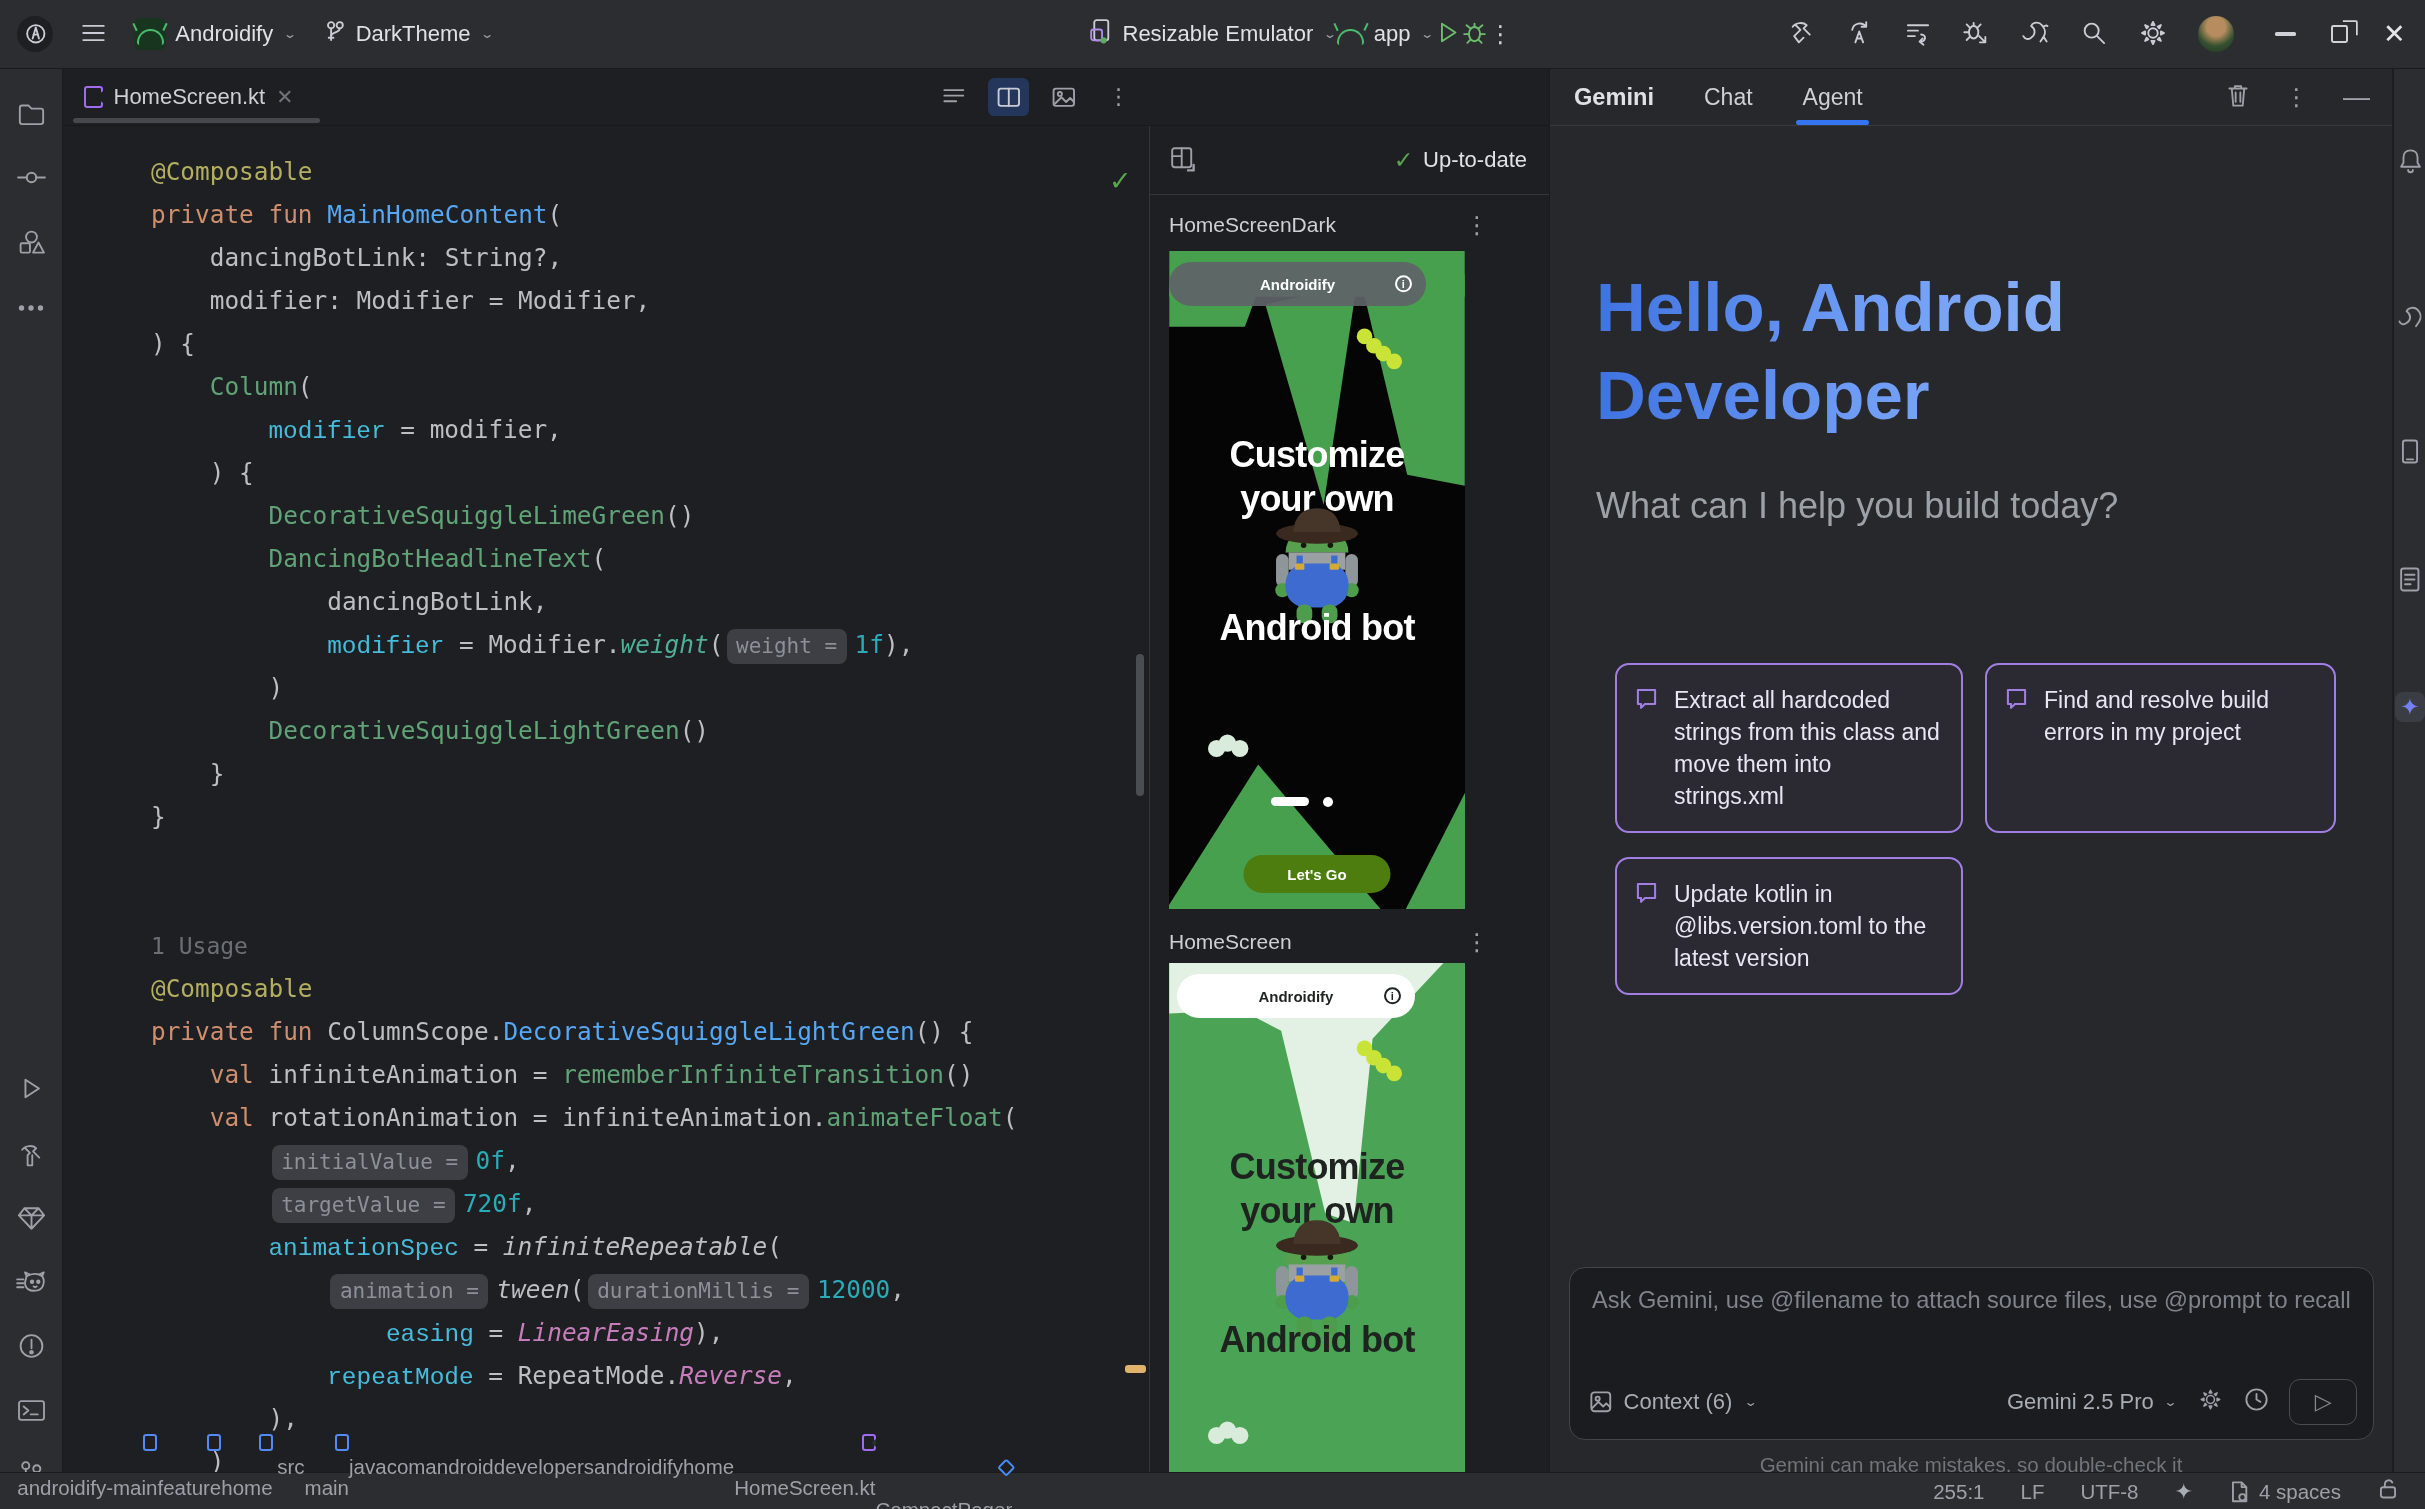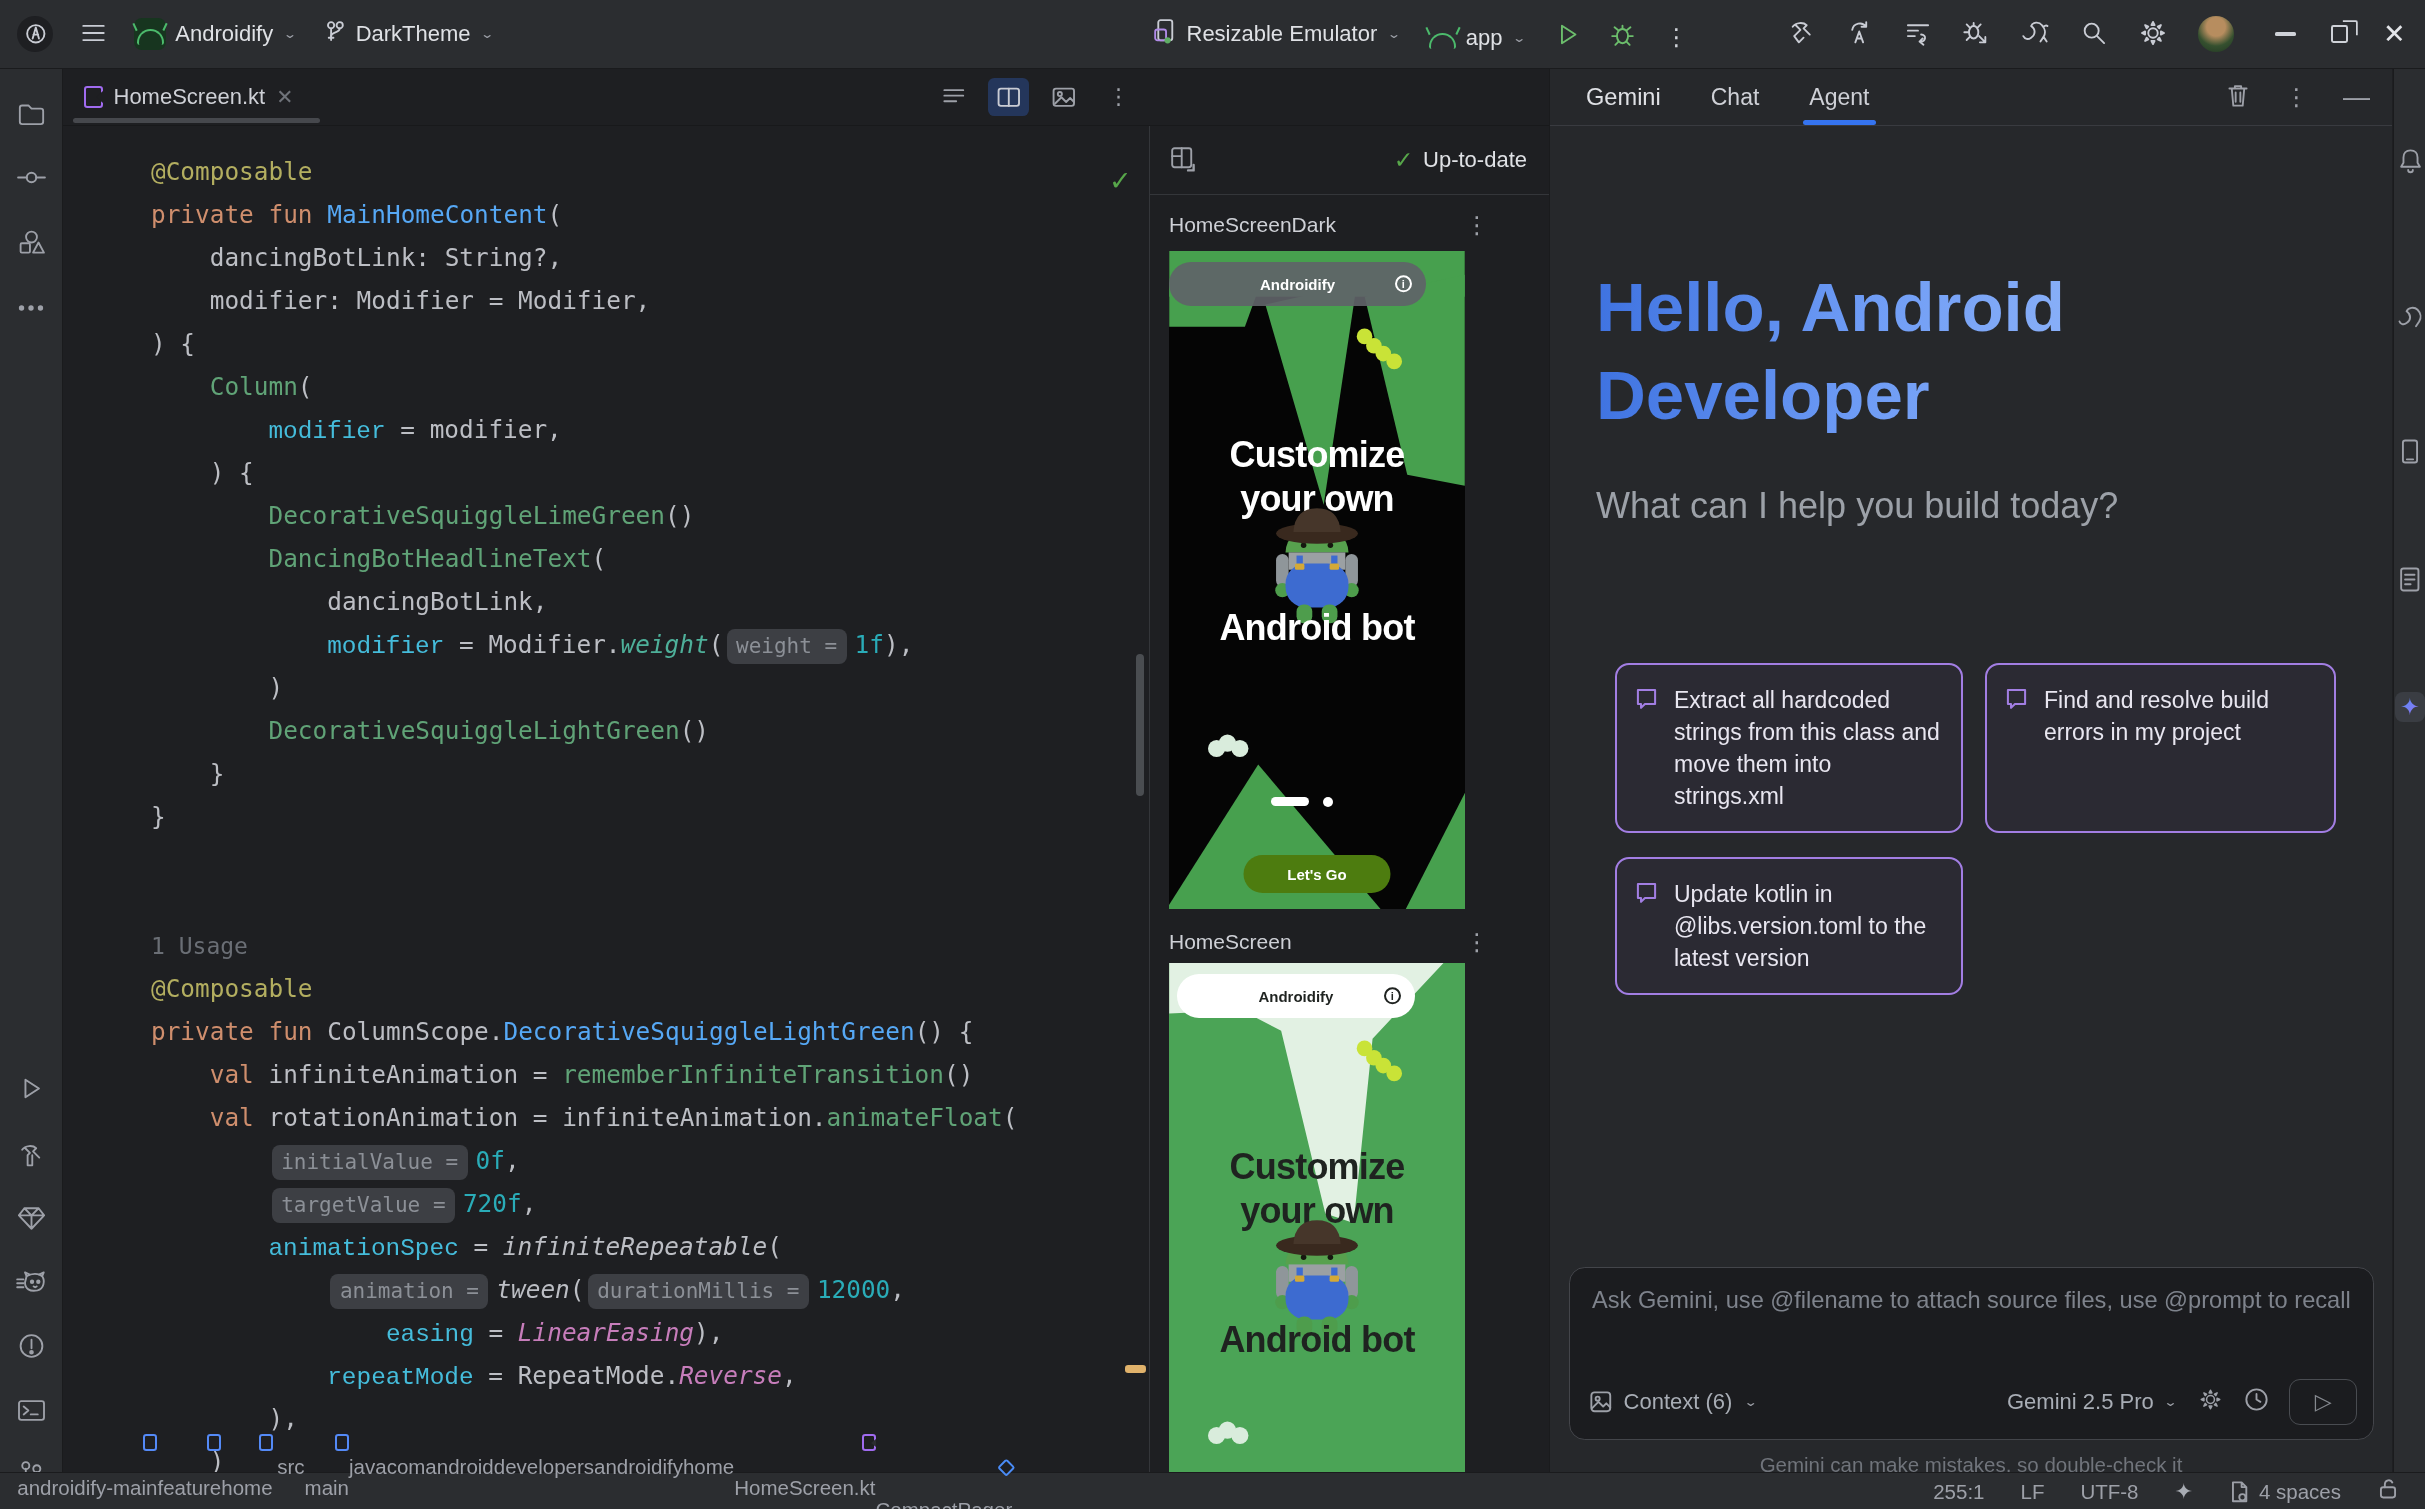--- a/index.html
+++ b/index.html
@@ -13,21 +13,21 @@
   svg.ic.dim { stroke:#9DA0A8; }
 
   
   .titlebar { position:absolute; left:0; top:0; width:2426px; height:69px; background:#2B2D30;
               border-bottom:1.6px solid #1A1B1D; display:flex; align-items:center; }
   .tb-left { display:flex; align-items:center; gap:27px; padding-left:17.3px; }
   .tb-item { display:flex; align-items:center; gap:9.5px; color:#DFE1E5; font-size:22px; }
   .chev { color:#9DA0A8; font-size:17.3px; transform:scaleY(.7); }
   .studio-logo { width:36px; height:36px; border-radius:50%; background:#1E1F22;
                  display:flex; align-items:center; justify-content:center; }
-  .tb-center { position:absolute; left:1152px; display:flex; align-items:flex-end; gap:28px; }
+  .tb-center { position:absolute; left:1088px; display:flex; align-items:center; }
   .tb-right { position:absolute; right:20.5px; display:flex; align-items:center; gap:30px; }
   .android-head { width:27px; height:15.8px; border-radius:13.4px 13.4px 2.4px 2.4px; background:transparent;
                   border:2.4px solid #4CBB6C; border-bottom:none; position:relative; margin-top:6.3px;}
   .android-head::before { content:""; position:absolute; left:-4.7px; top:-7.9px; width:2.4px; height:7.9px;
                   background:#4CBB6C; transform:rotate(-25deg); }
   .android-head::after  { content:""; position:absolute; right:-4.7px; top:-7.9px; width:2.4px; height:7.9px;
                   background:#4CBB6C; transform:rotate(25deg); }
   .proj-icon { width:31.5px; height:31.5px; border-radius:7.9px; background:#17351F;
                display:flex; align-items:center; justify-content:center; }
   .avatar { width:36px; height:36px; border-radius:50%;
@@ -115,21 +115,21 @@
   .ph-dot  { position:absolute; left:154px; top:546px; width:10.2px; height:10.2px; border-radius:50%; background:#fff; }
   .ph-cta { position:absolute; left:50%; transform:translateX(-50%); top:604px; width:147px; height:38px;
             border-radius:20.5px; background:#4d7c0f; color:#fff; font-size:15px; font-weight:bold;
             display:flex; align-items:center; justify-content:center; }
 
   
   .gemini { position:absolute; left:1549px; top:69px; width:843px; height:1403px; background:#26282B;
             border-left:1.6px solid #1A1B1D; }
   .gm-header { position:absolute; top:0; left:0; width:100%; height:57px; border-bottom:1.6px solid #393B40;
                display:flex; align-items:center; }
-  .gm-title { margin-left:36px; font-weight:normal; font-size:23.6px; color:#DFE1E5; }
+  .gm-title { margin-left:24px; font-weight:bold; font-size:23.6px; color:#DFE1E5; }
   .gm-tab { font-size:23px; color:#CED0D6; margin-left:50px; position:relative; height:100%;
             display:flex; align-items:center; }
   .gm-tab.active::after { content:""; position:absolute; left:-6.3px; right:-6.3px; bottom:0; height:5.5px;
             border-radius:3.2px; background:#3574F0; }
   .gm-header-icons { position:absolute; right:22px; display:flex; align-items:center; gap:35px; color:#9DA0A8; }
   .hello { font-size:69px; font-weight:bold; line-height:88px; color:#5B8DF0; }
   @supports ((-webkit-background-clip:text) or (background-clip:text)) {
     .hello { background:linear-gradient(97deg,#3E72E0 0%,#6D9BF5 55%,#88AFF8 100%);
              -webkit-background-clip:text; background-clip:text; color:transparent; }
   }

